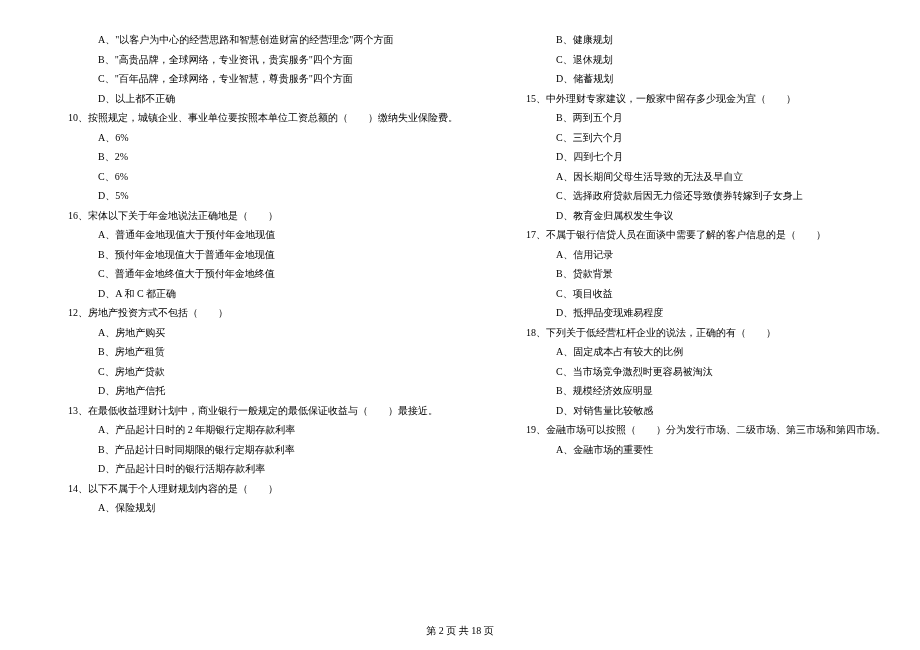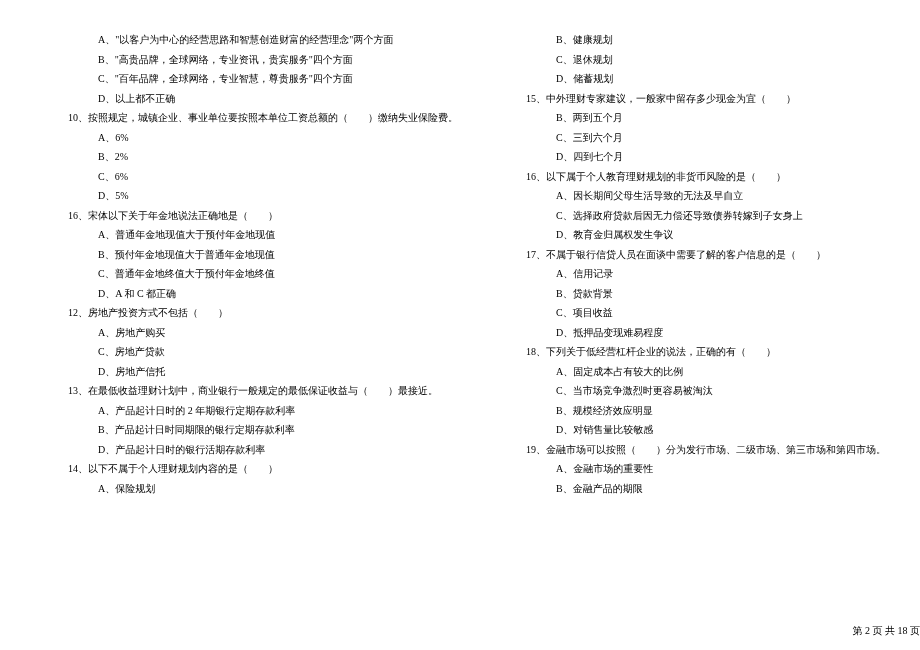--- a/index.html
+++ b/index.html
@@ -35,21 +35,21 @@
       padding-left: 48px;
     }
     .question {
       padding-left: 18px;
     }
     .footer {
       position: absolute;
       bottom: 12px;
       left: 0;
       right: 0;
-      text-align: right;
+      text-align: center;
       font-size: 10px;
     }
   </style>
 </head>
 <body>
 
 <div class="columns">
   <div class="column">
     <div class="line option">A、"以客户为中心的经营思路和智慧创造财富的经营理念"两个方面</div>
     <div class="line option">B、"高贵品牌，全球网络，专业资讯，贵宾服务"四个方面</div>
@@ -60,50 +60,49 @@
     <div class="line option">B、2%</div>
     <div class="line option">C、6%</div>
     <div class="line option">D、5%</div>
     <div class="line question">16、宋体以下关于年金地说法正确地是（　　）</div>
     <div class="line option">A、普通年金地现值大于预付年金地现值</div>
     <div class="line option">B、预付年金地现值大于普通年金地现值</div>
     <div class="line option">C、普通年金地终值大于预付年金地终值</div>
     <div class="line option">D、A 和 C 都正确</div>
     <div class="line question">12、房地产投资方式不包括（　　）</div>
     <div class="line option">A、房地产购买</div>
+    <div class="line option">B、房地产租赁</div>
     <div class="line option">C、房地产贷款</div>
     <div class="line option">D、房地产信托</div>
     <div class="line question">13、在最低收益理财计划中，商业银行一般规定的最低保证收益与（　　）最接近。</div>
     <div class="line option">A、产品起计日时的 2 年期银行定期存款利率</div>
     <div class="line option">B、产品起计日时同期限的银行定期存款利率</div>
     <div class="line option">D、产品起计日时的银行活期存款利率</div>
     <div class="line question">14、以下不属于个人理财规划内容的是（　　）</div>
     <div class="line option">A、保险规划</div>
   </div>
   <div class="column">
     <div class="line option">B、健康规划</div>
     <div class="line option">C、退休规划</div>
     <div class="line option">D、储蓄规划</div>
     <div class="line question">15、中外理财专家建议，一般家中留存多少现金为宜（　　）</div>
     <div class="line option">B、两到五个月</div>
     <div class="line option">C、三到六个月</div>
     <div class="line option">D、四到七个月</div>
-    <div class="line question">16、以下属于个人教育理财规划的非货币风险的是（　　）</div>
     <div class="line option">A、因长期间父母生活导致的无法及早自立</div>
     <div class="line option">C、选择政府贷款后因无力偿还导致债券转嫁到子女身上</div>
     <div class="line option">D、教育金归属权发生争议</div>
     <div class="line question">17、不属于银行信贷人员在面谈中需要了解的客户信息的是（　　）</div>
     <div class="line option">A、信用记录</div>
     <div class="line option">B、贷款背景</div>
     <div class="line option">C、项目收益</div>
     <div class="line option">D、抵押品变现难易程度</div>
     <div class="line question">18、下列关于低经营杠杆企业的说法，正确的有（　　）</div>
     <div class="line option">A、固定成本占有较大的比例</div>
     <div class="line option">C、当市场竞争激烈时更容易被淘汰</div>
     <div class="line option">B、规模经济效应明显</div>
     <div class="line option">D、对销售量比较敏感</div>
     <div class="line question">19、金融市场可以按照（　　）分为发行市场、二级市场、第三市场和第四市场。</div>
     <div class="line option">A、金融市场的重要性</div>
-    <div class="line option">B、金融产品的期限</div>
   </div>
 </div>
 
 <div class="footer">第 2 页 共 18 页</div>
 
 </body></html>

